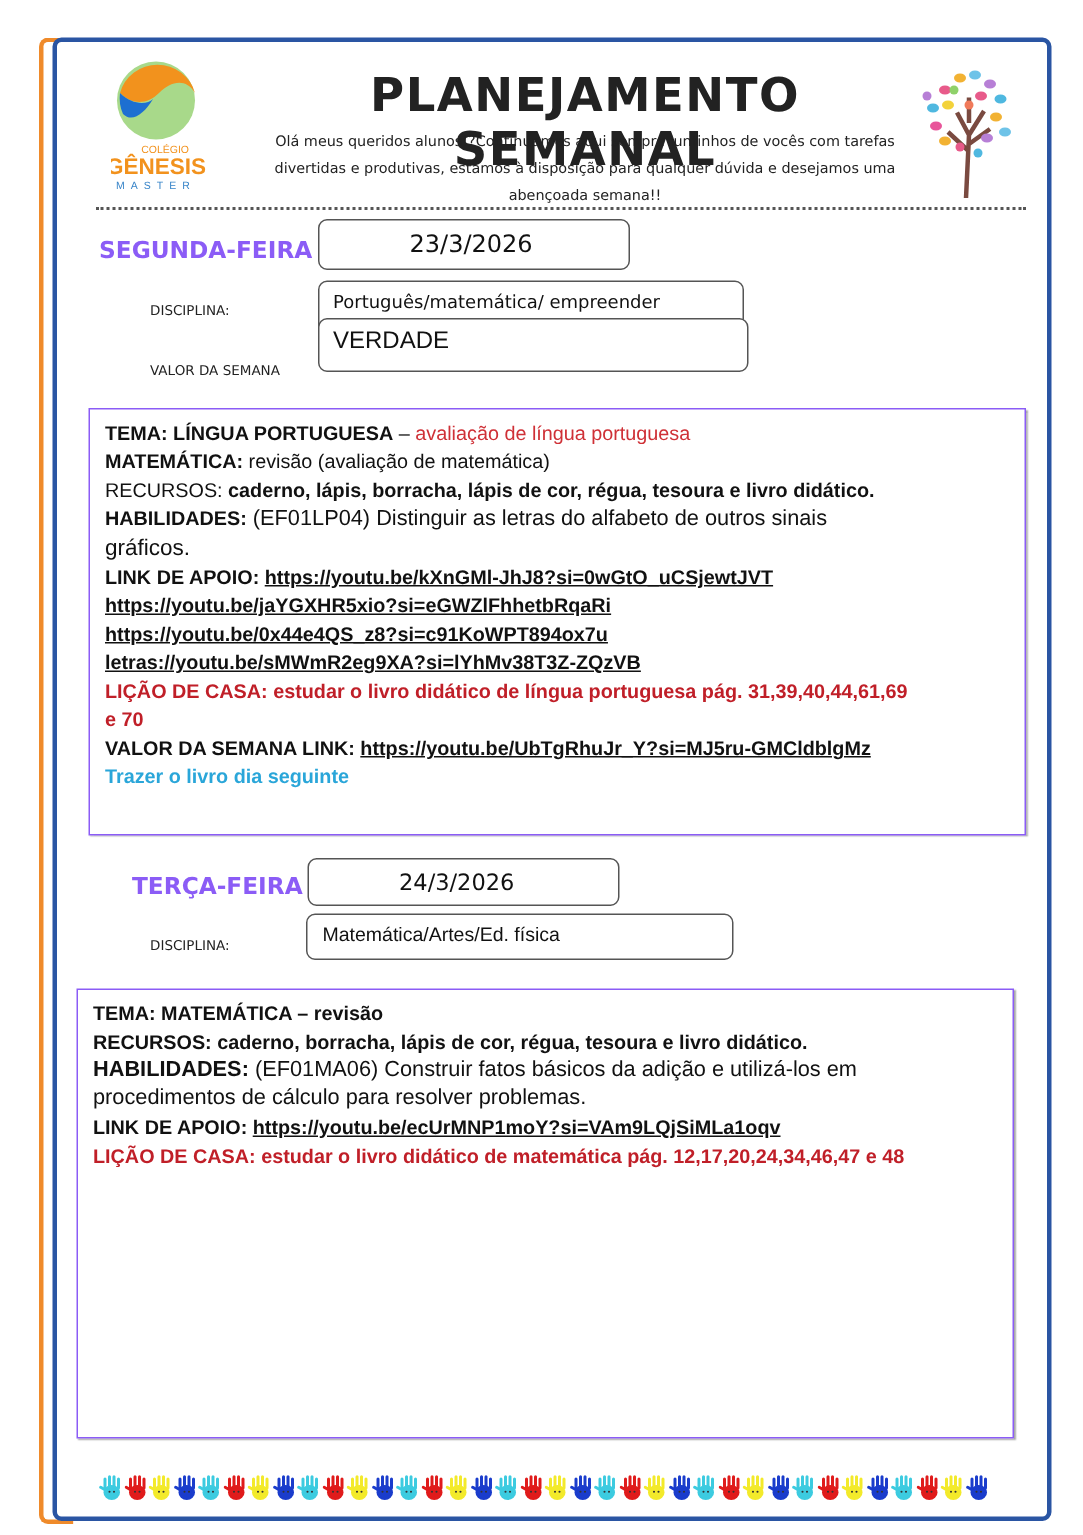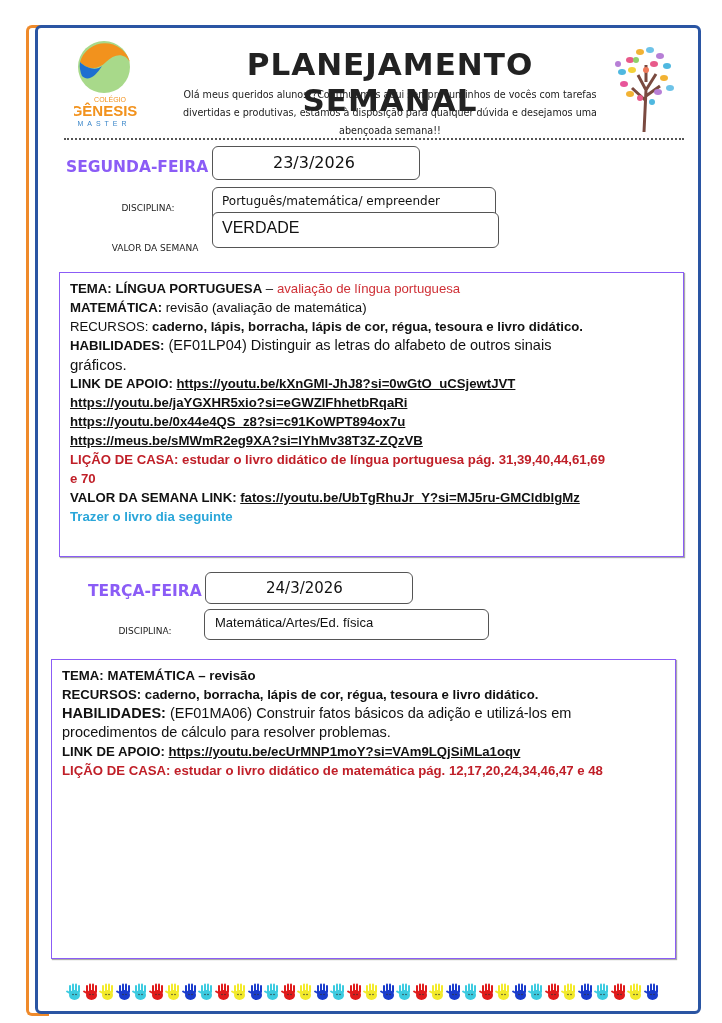--- a/index.html
+++ b/index.html
@@ -5,21 +5,21 @@
     html, body { margin: 0; padding: 0; background: #ffffff; }
     body { width: 722px; height: 1023px; position: relative; overflow: hidden; font-family: "Liberation Sans", sans-serif; color: #111; }
     .outer-orange { position: absolute; left: 26px; top: 25px; width: 20px; height: 985px; border-left: 3px solid #ef8a2a; border-top: 3px solid #ef8a2a; border-bottom: 3px solid #ef8a2a; border-radius: 6px 0 0 6px; }
     .frame { position: absolute; left: 35px; top: 25px; width: 660px; height: 983px; border: 3px solid #2a55a3; border-radius: 6px; background: #fff; }
     .logo { position: absolute; left: 74px; top: 40px; width: 80px; height: 90px; }
     .tree { position: absolute; left: 610px; top: 40px; width: 70px; height: 95px; }
     .title { position: absolute; left: 180px; top: 46px; width: 420px; text-align: center; font-size: 31px; letter-spacing: 1px; color: #222; font-family: "DejaVu Sans", sans-serif; font-weight: bold; }
     .intro { position: absolute; left: 178px; top: 86px; width: 424px; text-align: center; font-size: 9.6px; line-height: 18px; color: #222; font-family: "DejaVu Sans", sans-serif; }
     .dotted { position: absolute; left: 64px; top: 138px; width: 620px; border-top: 2px dotted #555; }
     .day-label { position: absolute; font-weight: bold; font-size: 15.5px; color: #8b5cf6; font-family: "DejaVu Sans", sans-serif; }
-    .small-label { position: absolute; font-size: 9px; color: #222; text-align: center; font-family: "DejaVu Sans", sans-serif; }
+    .small-label { position: absolute; font-size: 9px; color: #222; text-align: left; font-family: "DejaVu Sans", sans-serif; }
     .field { position: absolute; border: 1px solid #555; border-radius: 6px; background: #fff; box-sizing: border-box; }
     .field .val { position: absolute; white-space: nowrap; }
     .content-box { position: absolute; border: 1px solid #8b5cf6; background: #fff; box-sizing: border-box; box-shadow: 1px 1px 1px #aaa; padding: 6px 10px; font-size: 13.2px; line-height: 19px; font-family: "Liberation Sans", sans-serif; }
     .content-box .line { white-space: nowrap; }
     .b { font-weight: bold; }
     .red { color: #c01f28; }
     .red2 { color: #cf3036; }
     .cyan { color: #2aa6d9; }
     .link { font-weight: bold; text-decoration: underline; color: #111; }
     .hands { position: absolute; left: 66px; top: 982px; height: 22px; display: flex; gap: 0; }
@@ -101,27 +101,27 @@
   </div>
   <div class="line" style="font-size:14.5px;">
     <span class="b" style="font-size:13.2px;">HABILIDADES:</span><span> (EF01LP04) Distinguir as letras do alfabeto de outros sinais</span>
   </div>
   <div class="line" style="font-size:15px;">gráficos.</div>
   <div class="line">
     <span class="b">LINK DE APOIO: </span><a class="link">https://youtu.be/kXnGMl-JhJ8?si=0wGtO_uCSjewtJVT</a>
   </div>
   <div class="line"><a class="link">https://youtu.be/jaYGXHR5xio?si=eGWZlFhhetbRqaRi</a></div>
   <div class="line"><a class="link">https://youtu.be/0x44e4QS_z8?si=c91KoWPT894ox7u</a></div>
-  <div class="line"><a class="link">https://meus.be/sMWmR2eg9XA?si=lYhMv38T3Z-ZQzVB</a></div>
+  <div class="line"><a class="link">letras://youtu.be/sMWmR2eg9XA?si=lYhMv38T3Z-ZQzVB</a></div>
   <div class="line b red">
     <span>LIÇÃO DE CASA:</span><span>  estudar o livro didático de língua portuguesa pág. 31,39,40,44,61,69</span>
   </div>
   <div class="line b red">e 70</div>
   <div class="line">
-    <span class="b">VALOR DA SEMANA LINK: </span> <a class="link">fatos://youtu.be/UbTgRhuJr_Y?si=MJ5ru-GMCldblgMz</a>
+    <span class="b">VALOR DA SEMANA LINK: </span> <a class="link">https://youtu.be/UbTgRhuJr_Y?si=MJ5ru-GMCldblgMz</a>
   </div>
   <div class="line b cyan">Trazer o livro dia seguinte</div>
 </div>
 
 <div class="day-label" style="left:88px; top:582px;">TERÇA-FEIRA</div>
 <div class="field" style="left:205px; top:572px; width:208px; height:32px;">
   <span class="val" style="left:60px; top:6px; font-size:15px; font-family:'DejaVu Sans',sans-serif;">24/3/2026</span>
 </div>
 <div class="small-label" style="left:100px; top:626px; width:90px;">DISCIPLINA:</div>
 <div class="field" style="left:204px; top:609px; width:285px; height:31px;">

